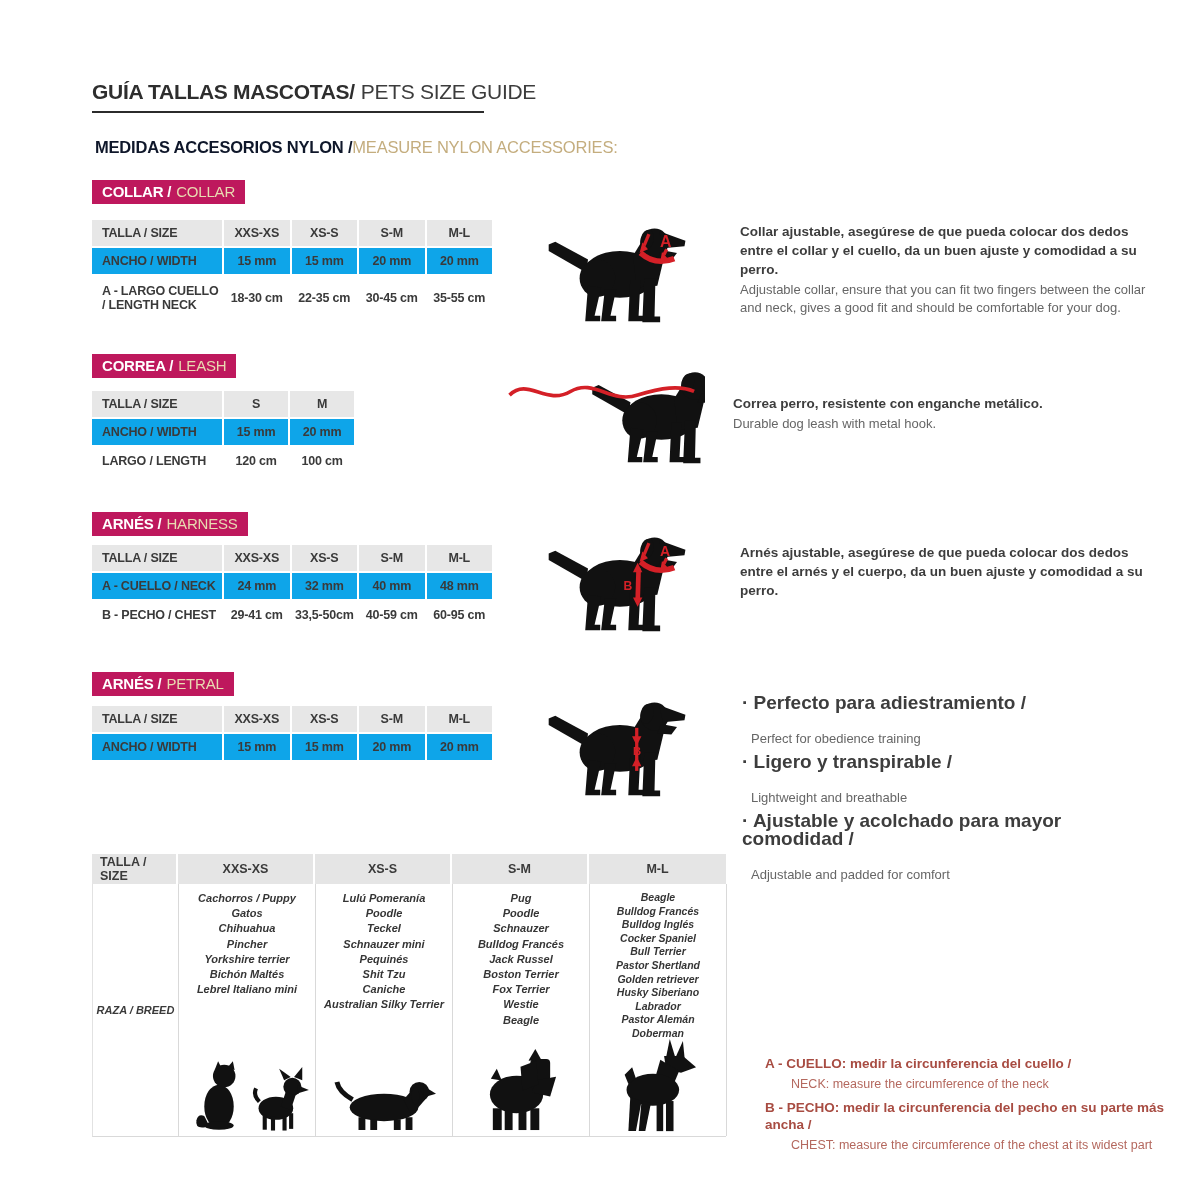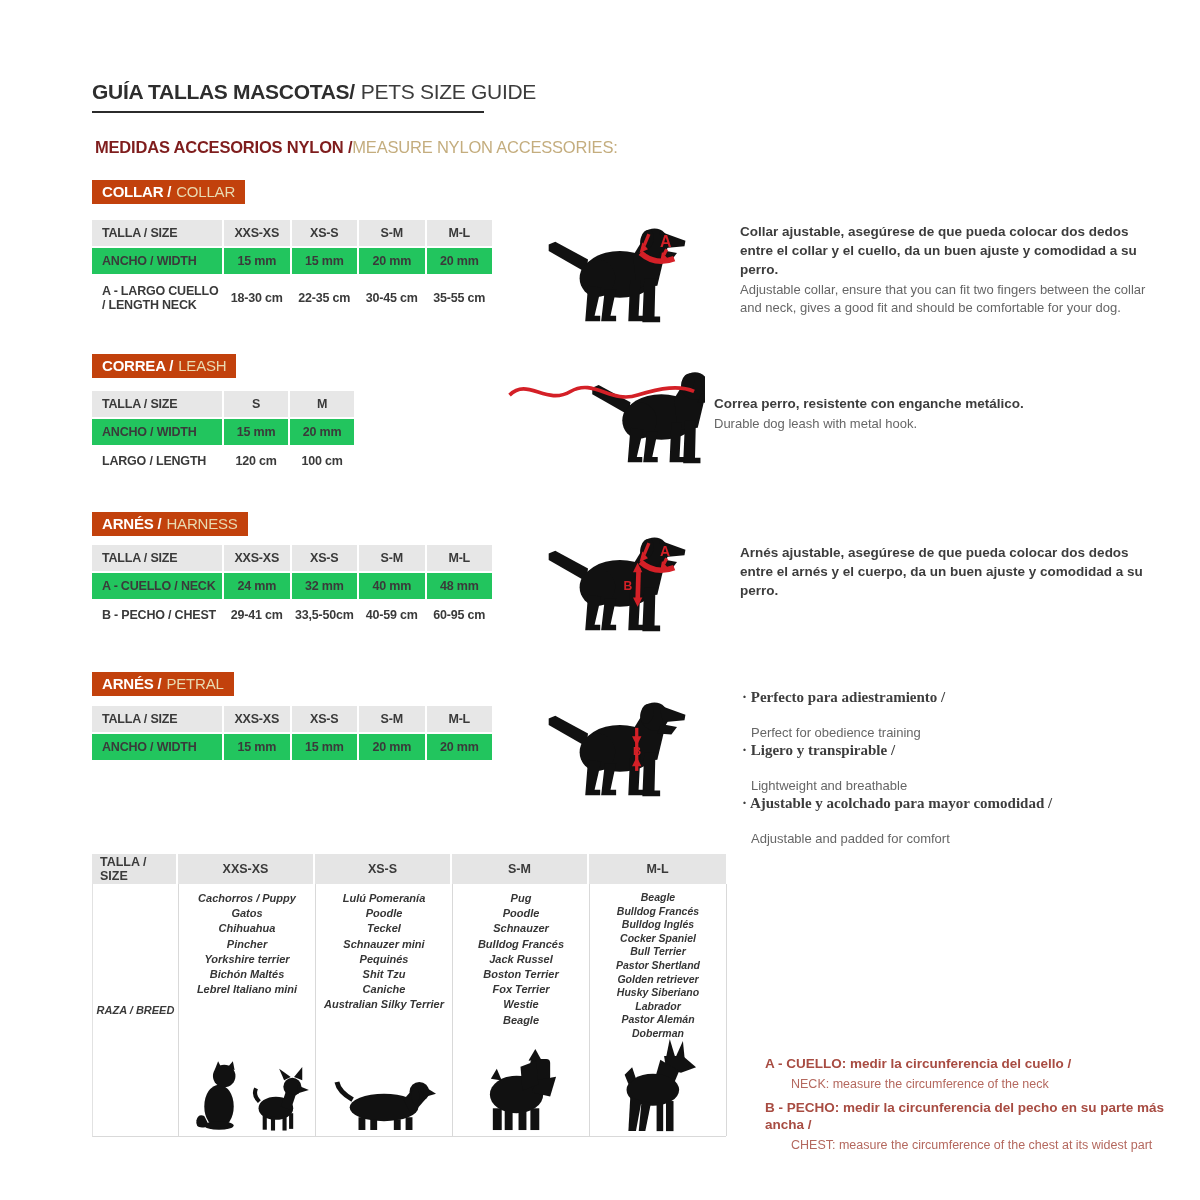--- a/index.html
+++ b/index.html
@@ -7,46 +7,46 @@
           font-family:"Liberation Sans","DejaVu Sans",sans-serif;color:#3a3a3a;}
   .abs{position:absolute;}
 
   
   .page-title{font-size:21px;letter-spacing:-0.3px;border-bottom:2px solid #2b2b2b;padding-bottom:7px;width:392px;white-space:nowrap;}
   .t-es{font-weight:700;color:#2e2e2e;}
   .t-en{font-weight:400;color:#3c3c3c;margin-left:6px;}
 
   
   .subtitle{font-size:16.5px;letter-spacing:-0.2px;white-space:nowrap;}
-  .s-es{font-weight:700;color:#7f1d1d;}
+  .s-es{font-weight:700;color:#0f172a;}
   .s-en{font-weight:400;color:#c4ad7e;}
 
   
-  .badge{display:inline-block;background:#c2410c;padding:3px 10px 4px 10px;font-size:15px;letter-spacing:-0.2px;white-space:nowrap;}
+  .badge{display:inline-block;background:#be185d;padding:3px 10px 4px 10px;font-size:15px;letter-spacing:-0.2px;white-space:nowrap;}
   .b-es{font-weight:700;color:#ffffff;}
   .b-en{font-weight:400;color:#e9dab1;margin-left:5px;}
 
   
   .stable{font-weight:700;font-size:12.5px;color:#3a3a3a;letter-spacing:-0.2px;}
   .trow{display:flex;}
   .tc{flex:1;display:flex;align-items:center;justify-content:center;text-align:center;
       border-right:2px solid #fff;border-bottom:2px solid #fff;line-height:1.15;}
   .tc:last-child{border-right:none;}
   .tc.lbl{flex:0 0 132px;justify-content:flex-start;text-align:left;padding-left:10px;box-sizing:border-box;}
   .trow.head .tc{background:#e7e7e7;}
-  .trow.shade .tc{background:#22c55e;}
+  .trow.shade .tc{background:#0ea5e9;}
   .h28{height:28px;} .h30{height:30px;} .h46{height:46px;}
 
   
   .desc{width:420px;}
   .desc-es{font-weight:700;font-size:13.5px;color:#3d3d3d;line-height:19px;}
   .desc-en{font-weight:400;font-size:13px;color:#666;line-height:18px;margin-top:2px;}
 
   
-  .bullet-es{font-weight:700;font-size:15px;color:#3d3d3d;line-height:18px;font-family:Liberation Serif, serif;}
+  .bullet-es{font-weight:700;font-size:19px;color:#3d3d3d;line-height:18px;margin-top:6px;}
   .bullet-en{font-weight:400;font-size:13px;color:#666;line-height:17px;padding-left:9px;margin-top:18px;}
 
   
   .bt-head{display:flex;height:30px;font-weight:700;font-size:12.5px;}
   .bt-head .bc{background:#e5e5e5;flex:0 0 137px;display:flex;align-items:center;justify-content:center;border-right:2px solid #fff;box-sizing:border-box;}
   .bt-head .bc.first{flex:0 0 86px;justify-content:flex-start;padding-left:8px;}
   .bt-head .bc:last-child{border-right:none;}
   .bt-body{display:flex;height:252px;border-bottom:1px solid #d9d9d9;border-left:1px solid #e2e2e2;}
   .bt-cell{flex:0 0 137px;border-right:1px solid #d9d9d9;position:relative;text-align:center;box-sizing:border-box;font-style:italic;}
   .bt-cell.raza{flex:0 0 86px;display:flex;align-items:center;justify-content:center;font-weight:700;font-size:11px;line-height:17px;}
@@ -172,21 +172,21 @@
 
   <div class="abs" style="left:505px;top:366px;">
     <svg width="200" height="100" viewBox="-60 0 220 110">
       <use href="#dog"></use>
       <g class="red">
         <path class="band" d="M-55 32 C-35 12 -15 44 12 28 C38 13 56 42 86 32 C112 24 132 21 148 28" stroke-width="4"></path>
       </g>
     </svg>
   </div>
 
-  <div class="abs desc" style="left:714px;top:394px;">
+  <div class="abs desc" style="left:733px;top:394px;">
     <div class="desc-es">Correa perro, resistente con enganche metálico.</div>
     <div class="desc-en">Durable dog leash with metal hook.</div>
   </div>
 
   <div class="abs badge" style="left:92px;top:512px;">
     <span class="b-es">ARNÉS /</span><span class="b-en">HARNESS</span>
   </div>
 
   <div class="abs stable" style="left:92px;top:545px;width:400px;">
     <div class="trow head h28">

